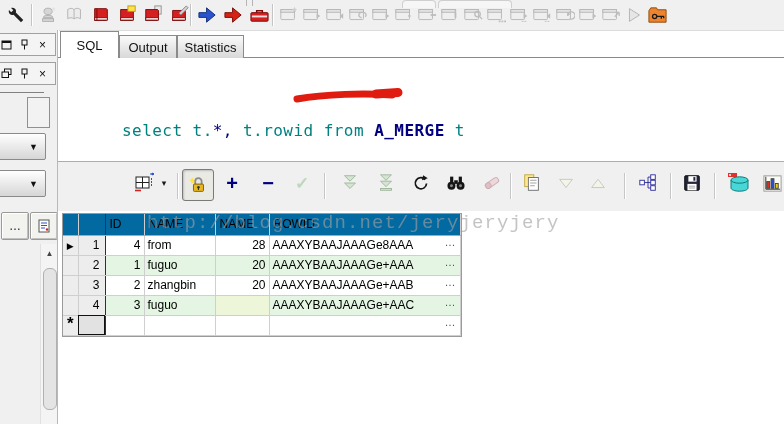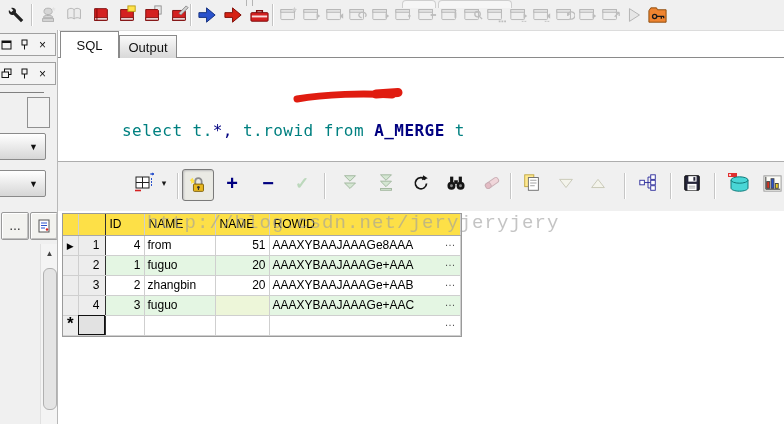--- a/index.html
+++ b/index.html
@@ -46,21 +46,21 @@
            border-radius:3px;box-shadow:inset 1px 1px 2px #bdbdbd;display:flex;align-items:center;justify-content:center;}
   .navglyph{font-size:20px;font-weight:bold;color:#000080;line-height:20px;}
   .checkglyph{font-size:17px;font-weight:bold;color:#bcd8bc;}
   .dd{font-size:9px;color:#1a1a1a;}
   
   .canvas{left:58px;top:211px;width:726px;height:213px;background:#fff;}
   .gridwrap{position:absolute;left:4px;top:2px;border:1px solid #9a9a9a;}
   table.grid{border-collapse:collapse;table-layout:fixed;width:397px;font-family:"Liberation Sans",sans-serif;font-size:12px;color:#000;}
   .grid td,.grid th{border-right:1px solid #cfcfcf;border-bottom:1px solid #cfcfcf;padding:0 3px;height:20px;
        overflow:hidden;white-space:nowrap;box-sizing:border-box;}
-  .grid th{background:#fde047;border-bottom:1px solid #a8a8a8;text-align:left;font-weight:normal;height:21px;padding-left:4px;}
+  .grid th{background:#0369a1;border-bottom:1px solid #a8a8a8;text-align:left;font-weight:normal;height:21px;padding-left:4px;}
   .mk,.rn{background:#ededed;}
   .rn{border-right:1px solid #303030 !important;text-align:right;padding-right:5px !important;}
   .mk{text-align:center;padding:0 !important;}
   tr.alt td.d{background:#e4f6e3;}
   td.ny{background:#edf6d9 !important;}
   td.numc{text-align:right;}
   td.rowidc{position:relative;}
   .cellell{position:absolute;right:3px;top:0px;font-size:11px;color:#555;letter-spacing:1px;}
   .marker{font-size:9px;line-height:10px;}
   .newrow{font-size:17px;font-weight:bold;line-height:12px;}
@@ -324,20 +324,23 @@
     </div>
   </div>
   <div class="abs sdivider"></div>
 
   <div class="abs tabline"></div>
   <div class="tab inactive" style="left:119px;top:35px;width:58px;height:23px">
       <span>Output</span>
     </div>
   <div class="tab active" style="left:60px;top:31px;width:59px;height:27px">
       <span>SQL</span>
+    </div>
+  <div class="tab inactive" style="left:177px;top:35px;width:67px;height:23px">
+      <span>Statistics</span>
     </div>
 
   <div class="abs editor">
     <div class="sql"><span class="kw">select t.</span><span class="sym">*</span><span class="sym">, </span><span class="kw">t.</span><span class="kw">rowid</span><span> </span><span class="kw">from</span><span> </span><span class="tbl">A_MERGE</span><span class="kw"> t</span></div>
   </div>
 
   <div class="abs anno">
     <svg width="120" height="22" viewBox="0 0 120 22">
       <path d="M7 13 C35 8 75 7 102 9" fill="none" stroke="#e01c10" stroke-width="7" stroke-linecap="round"></path>
       <path d="M86 8 L108 6.5" fill="none" stroke="#e01c10" stroke-width="9" stroke-linecap="round"></path>
@@ -493,21 +496,21 @@
           <th>ID</th>
           <th>NAME</th>
           <th>NAME</th>
           <th>ROWID</th>
         </tr>
         <tr>
           <td class="mk"><span class="marker">▶</span></td>
           <td class="rn">1</td>
           <td class="d numc">4</td>
           <td class="d">from</td>
-          <td class="d numc">51</td>
+          <td class="d numc">28</td>
           <td class="d rowidc"><span>AAAXYBAAJAAAGe8AAA</span><span class="cellell">…</span></td>
         </tr>
         <tr class="alt">
           <td class="mk"></td>
           <td class="rn">2</td>
           <td class="d numc">1</td>
           <td class="d">fuguo</td>
           <td class="d numc">20</td>
           <td class="d rowidc"><span>AAAXYBAAJAAAGe+AAA</span><span class="cellell">…</span></td>
         </tr>

